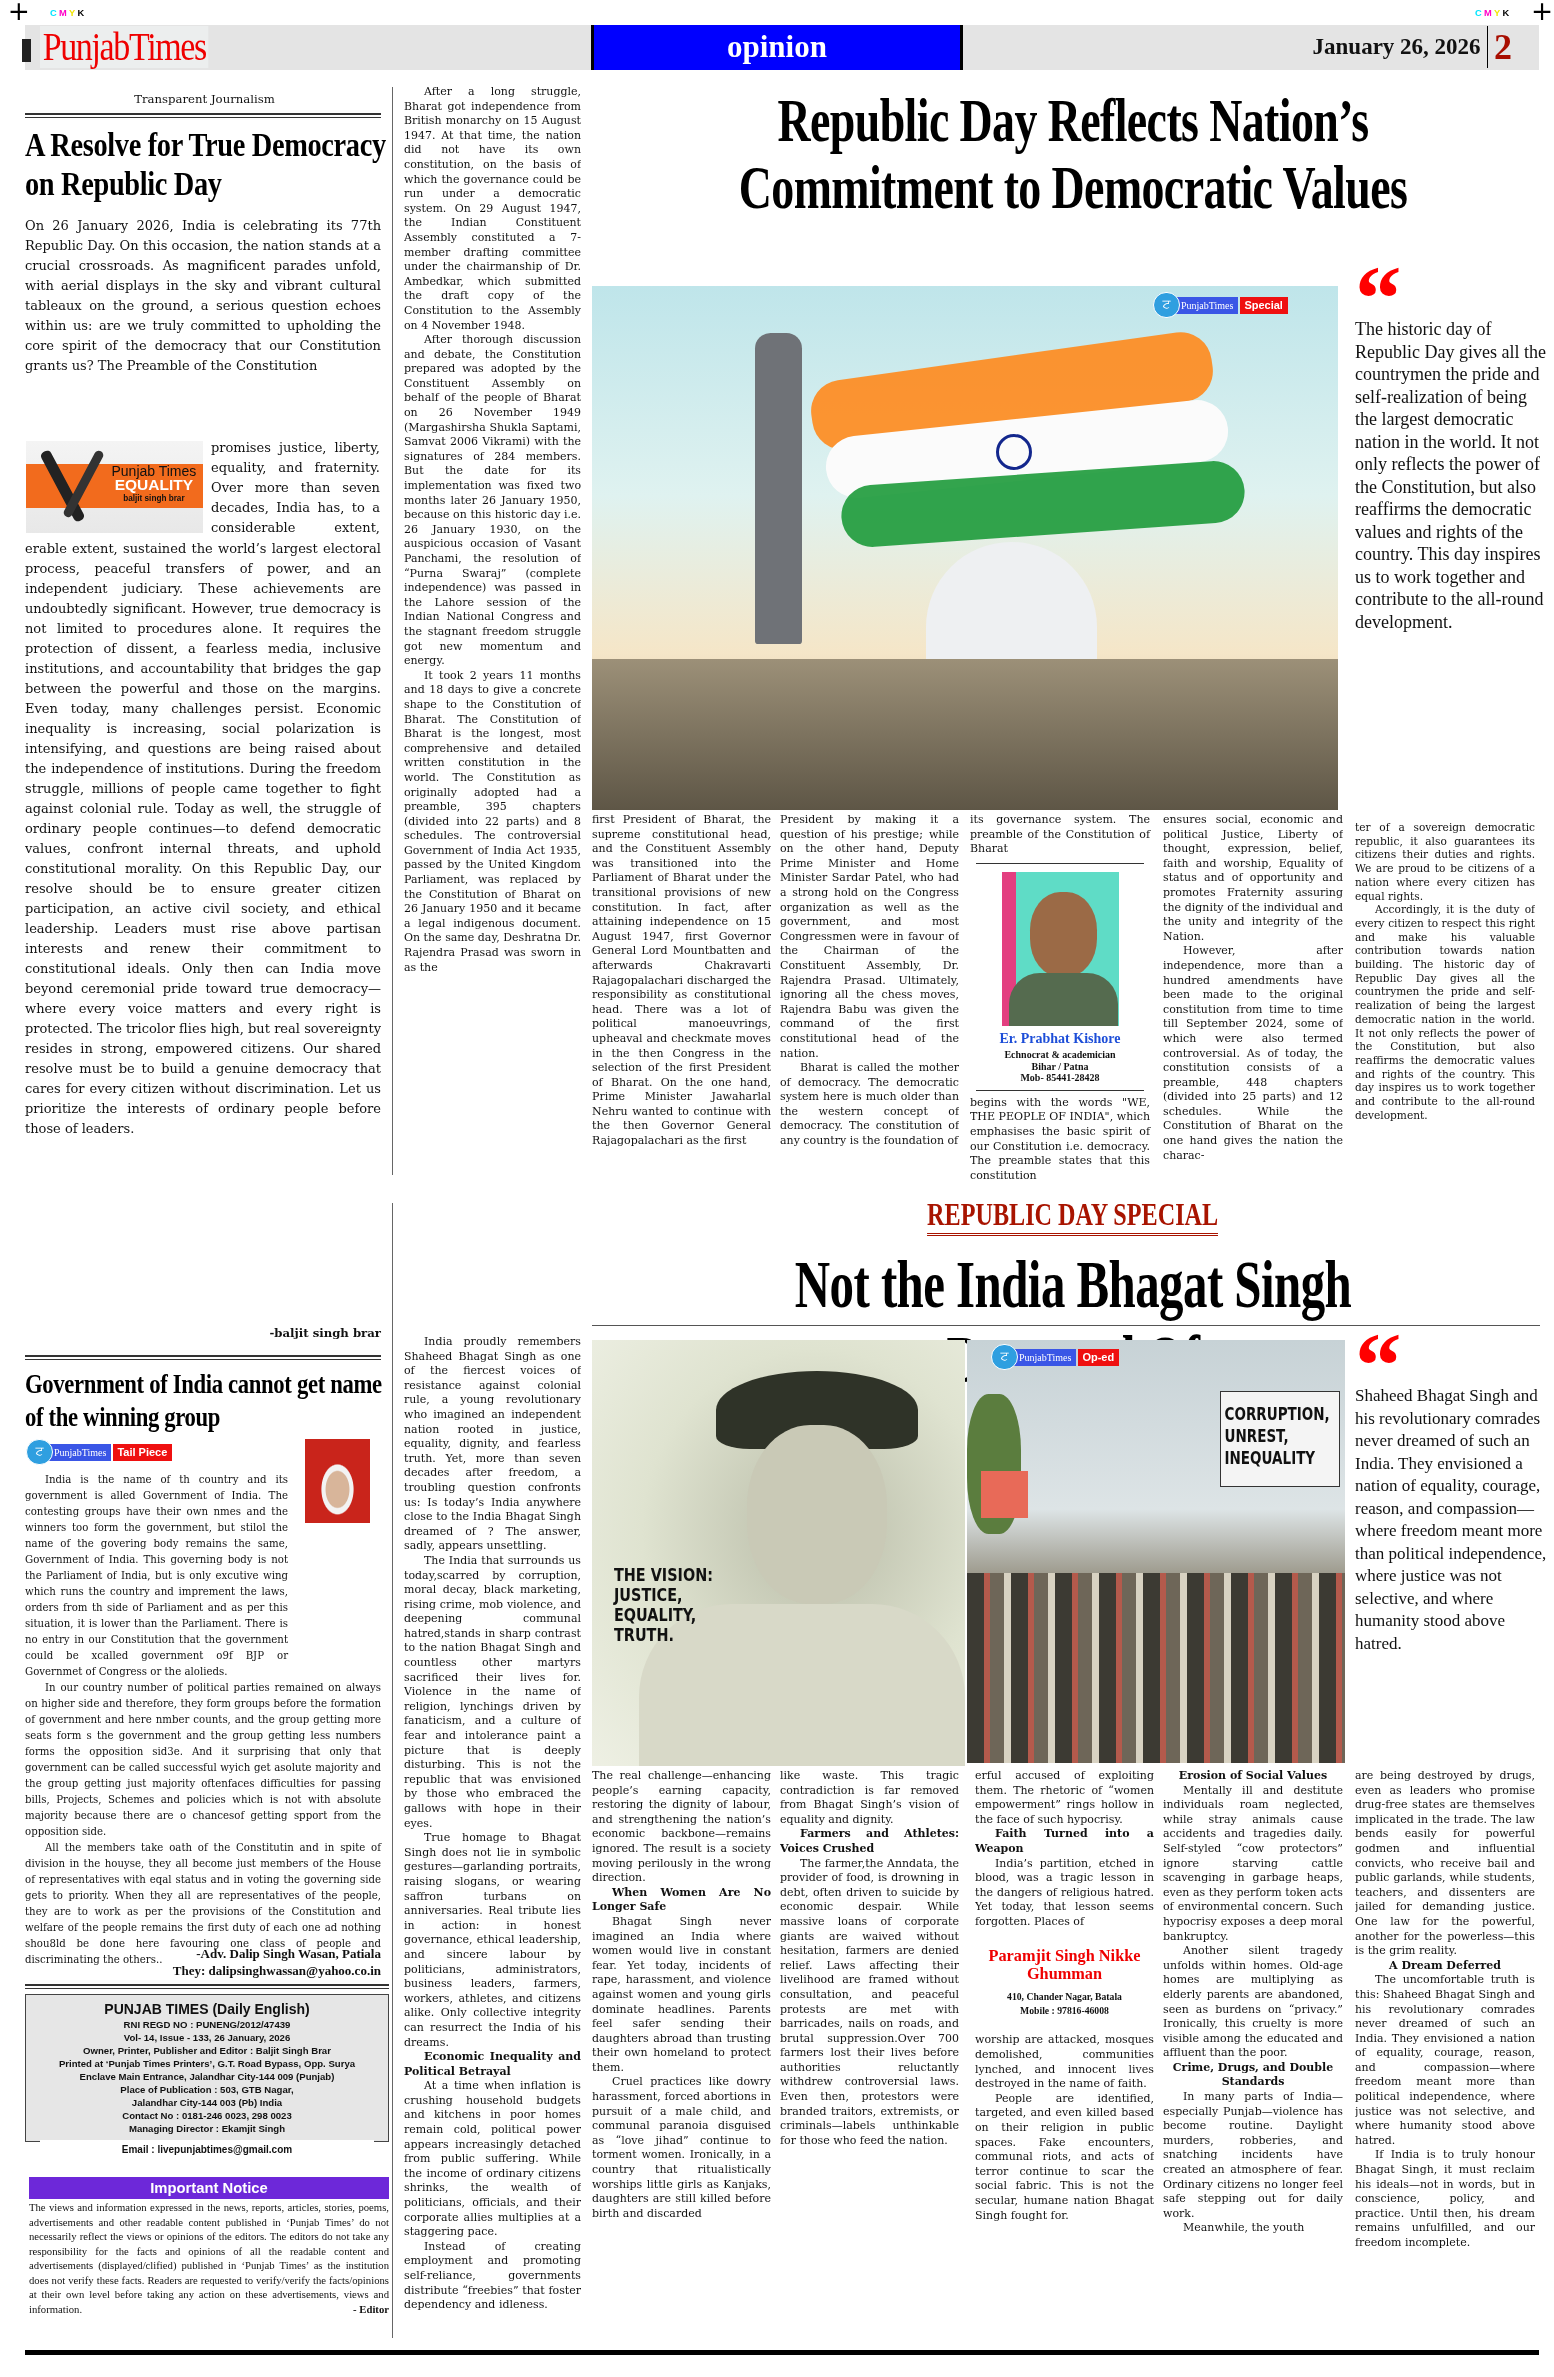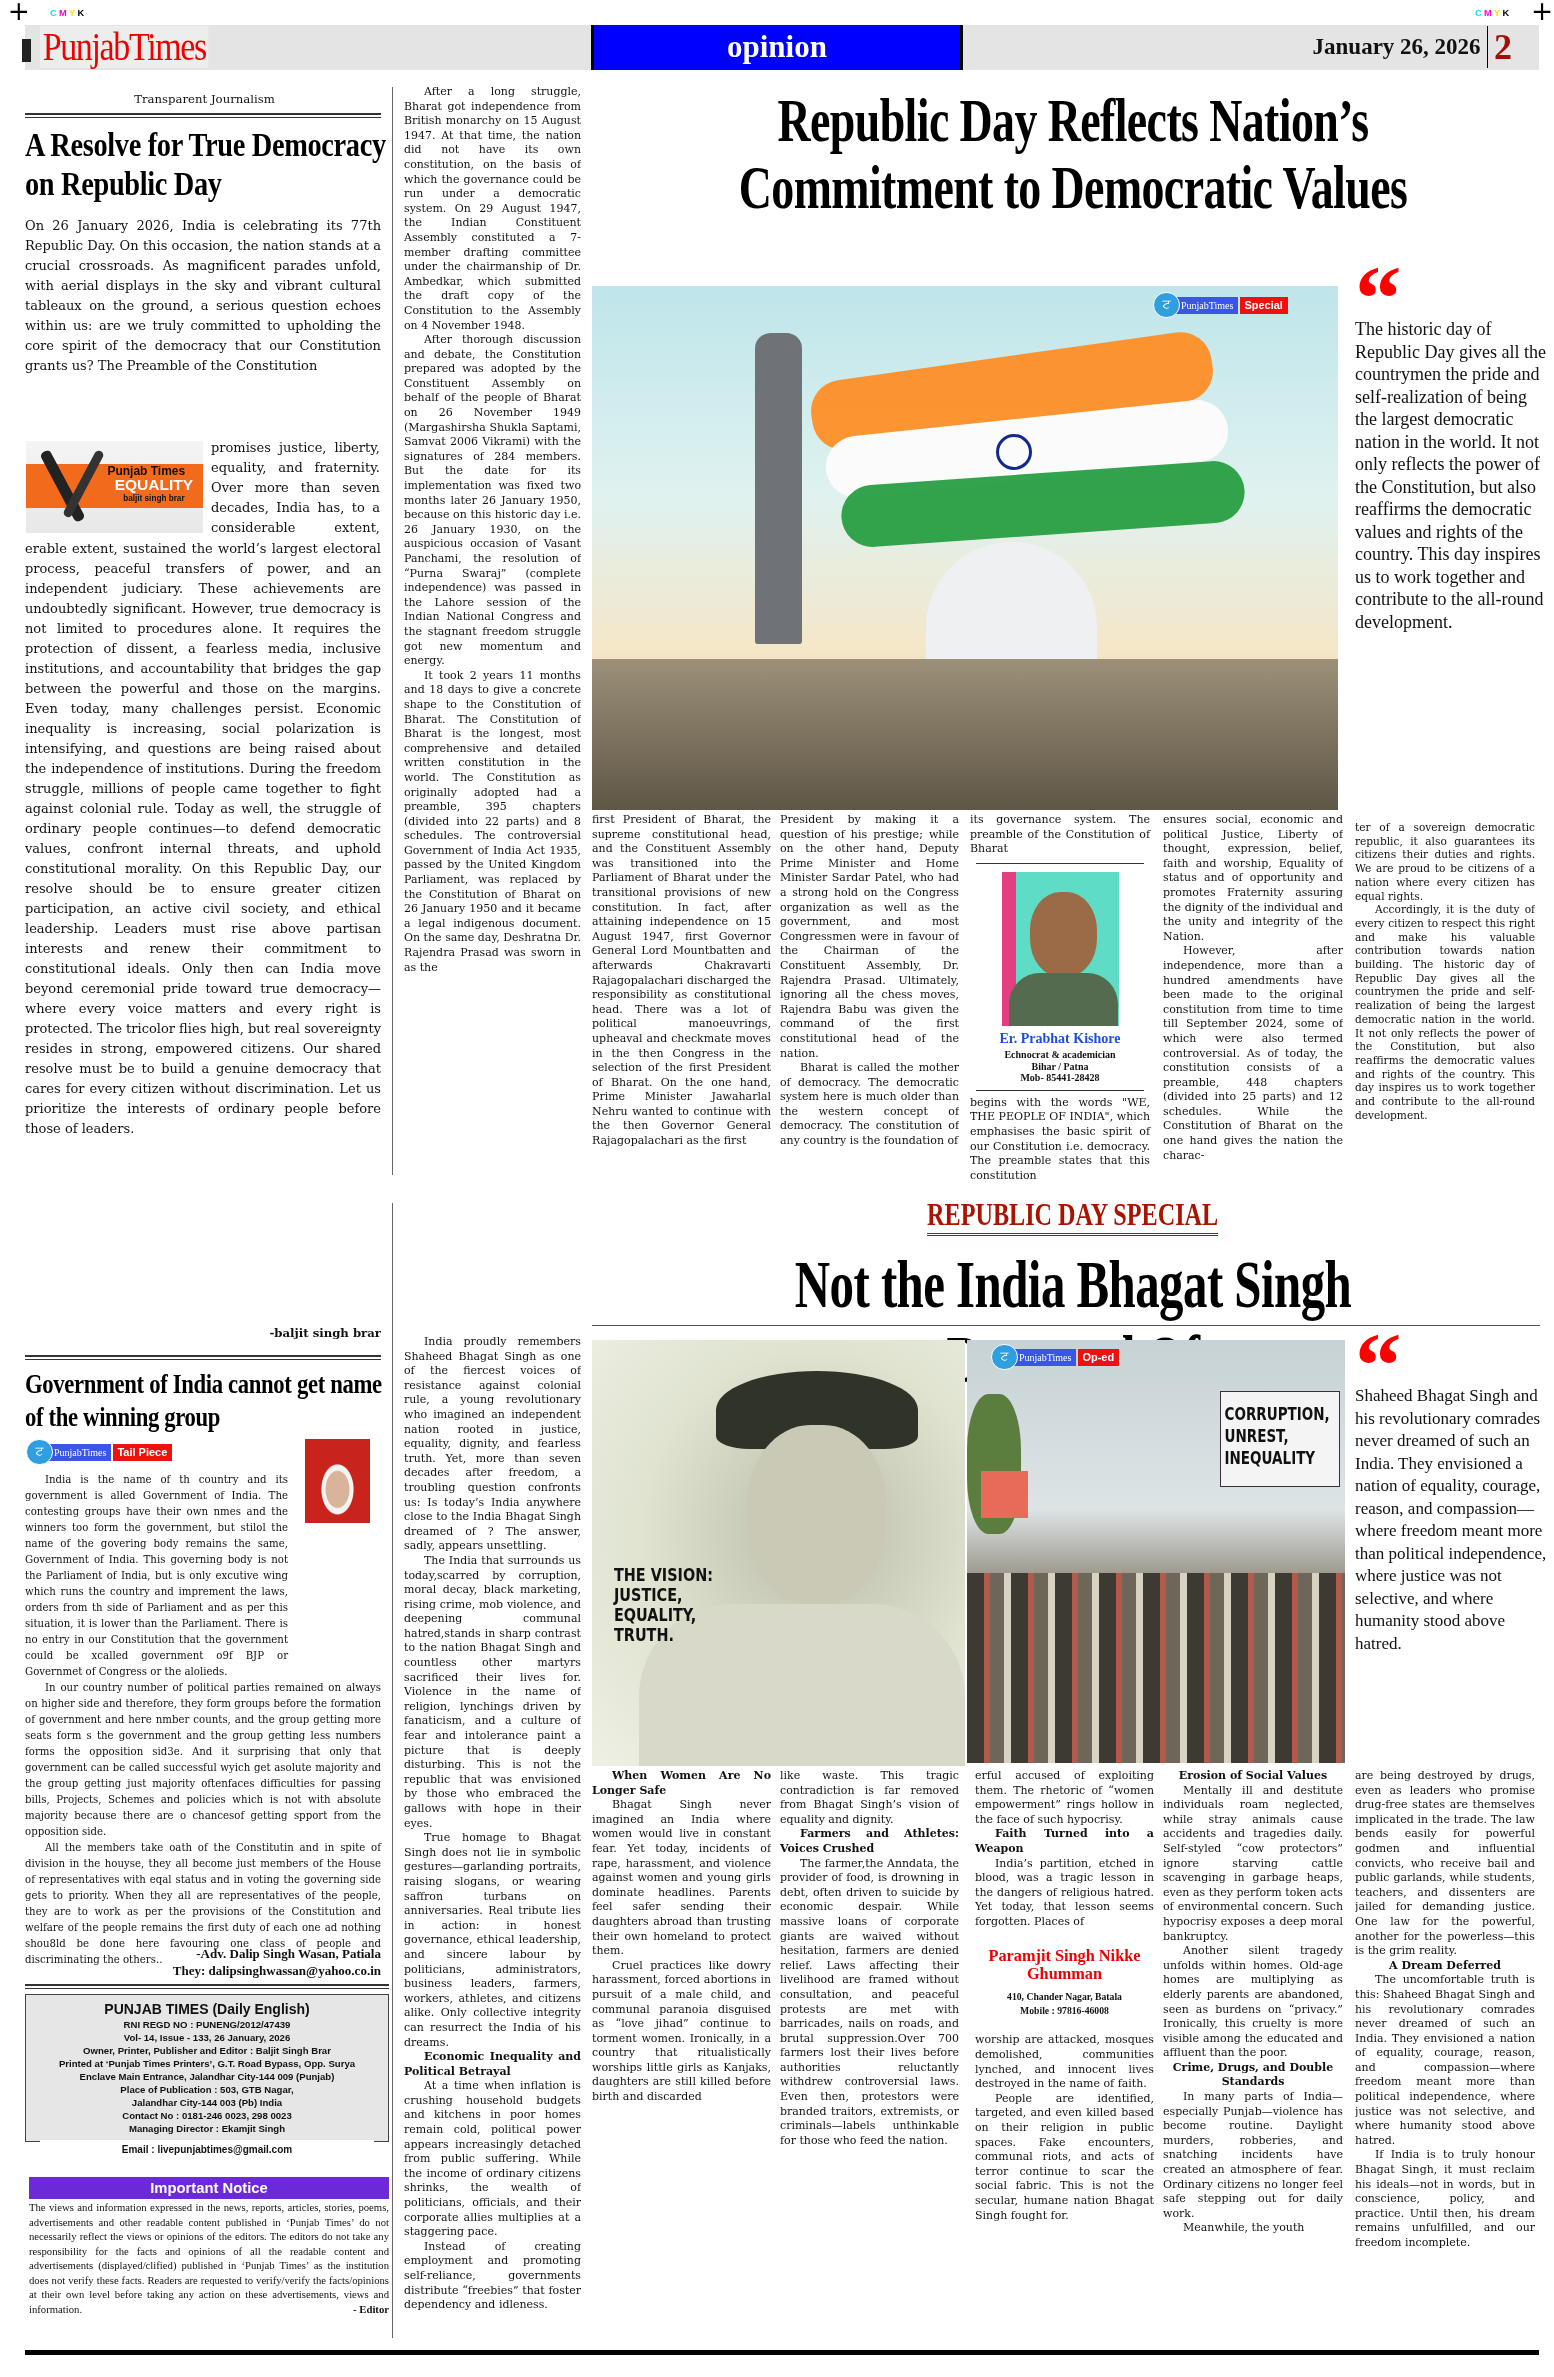--- a/index.html
+++ b/index.html
@@ -52,21 +52,21 @@
 <div class="abs tag">Transparent Journalism</div>
 <div class="abs rule2" style="left:25px;top:113px;width:356px"></div>
 <div class="abs h-left" style="left:25px;top:126px;width:365px;font-size:33px;line-height:39px;transform:scaleX(.86);transform-origin:left;width:420px">A Resolve for True Democracy on Republic Day</div>
 <div class="abs body" style="left:25px;top:216px;width:356px">
   <div>On 26 January 2026, India is celebrating its 77th Republic Day. On this occasion, the nation stands at a crucial crossroads. As magnificent parades unfold, with aerial displays in the sky and vibrant cultural tableaux on the ground, a serious question echoes within us: are we truly committed to upholding the core spirit of the democracy that our Constitution grants us? The Preamble of the Constitution</div>
 </div>
 <div class="abs img" style="left:26.4px;top:441px;width:177px;height:92px;background:linear-gradient(#f4f4f4,#e8e8e8)">
   <div class="abs" style="left:0;top:23px;width:177px;height:44px;background:#f26b1d"></div>
   <div class="abs" style="left:31px;top:6.2px;width:11px;height:78px;background:#222;transform:rotate(-28deg);border-radius:4.7px"></div>
   <div class="abs" style="left:53px;top:6.2px;width:9.3px;height:74px;background:#333;transform:rotate(28deg);border-radius:4.7px"></div>
-  <div class="abs" style="left:81px;top:26px;width:93px;text-align:left;font-family:'Liberation Sans',sans-serif;color:#111;font-weight:bold;font-size:12px;line-height:9.3px">Punjab Times</div>
+  <div class="abs" style="left:81px;top:26px;width:93px;text-align:center;font-family:'Liberation Sans',sans-serif;color:#111;font-weight:normal;font-size:14px;line-height:9.3px">Punjab Times</div>
   <div class="abs" style="left:81px;top:35px;width:93px;text-align:center;font-family:'Liberation Sans',sans-serif;color:#fff;font-weight:bold;font-size:15.5px;line-height:17px">EQUALITY</div>
   <div class="abs" style="left:81px;top:53px;width:93px;text-align:center;font-family:'Liberation Sans',sans-serif;color:#111;font-weight:bold;font-size:8.2px;line-height:9.3px">baljit singh brar</div>
 </div>
 <div class="abs body" style="left:211px;top:438px;width:169px;height:101px;overflow:hidden">
     <div>promises justice, liberty, equality, and fraternity. Over more than seven decades, India has, to a considerable extent, sustained the world’s largest electoral process, peaceful transfers of power, and an independent judiciary. These achievements are undoubtedly significant. However, true democracy is not limited to procedures alone. It requires the protection of dissent, a fearless media, inclusive institutions, and accountability that bridges the gap between the powerful and those on the margins. Even today, many challenges persist. Economic inequality is increasing, social polarization is intensifying, and questions are being raised about the independence of institutions. During the freedom struggle, millions of people came together to fight against colonial rule. Today as well, the struggle of ordinary people continues—to defend democratic values, confront internal threats, and uphold constitutional morality. On this Republic Day, our resolve should be to ensure greater citizen participation, an active civil society, and ethical leadership. Leaders must rise above partisan interests and renew their commitment to constitutional ideals. Only then can India move beyond ceremonial pride toward true democracy—where every voice matters and every right is protected. The tricolor flies high, but real sovereignty resides in strong, empowered citizens. Our shared resolve must be to build a genuine democracy that cares for every citizen without discrimination. Let us prioritize the interests of ordinary people before those of leaders.</div>
   </div>
 <div class="abs body" style="left:25px;top:539px;width:356px;height:785px;overflow:hidden">
     <div id="ed-cont">erable extent, sustained the world’s largest electoral process, peaceful transfers of power, and an independent judiciary. These achievements are undoubtedly significant. However, true democracy is not limited to procedures alone. It requires the protection of dissent, a fearless media, inclusive institutions, and accountability that bridges the gap between the powerful and those on the margins. Even today, many challenges persist. Economic inequality is increasing, social polarization is intensifying, and questions are being raised about the independence of institutions. During the freedom struggle, millions of people came together to fight against colonial rule. Today as well, the struggle of ordinary people continues—to defend democratic values, confront internal threats, and uphold constitutional morality. On this Republic Day, our resolve should be to ensure greater citizen participation, an active civil society, and ethical leadership. Leaders must rise above partisan interests and renew their commitment to constitutional ideals. Only then can India move beyond ceremonial pride toward true democracy—where every voice matters and every right is protected. The tricolor flies high, but real sovereignty resides in strong, empowered citizens. Our shared resolve must be to build a genuine democracy that cares for every citizen without discrimination. Let us prioritize the interests of ordinary people before those of leaders.</div>
   </div>
 <div class="abs" style="left:25px;top:1326px;width:356px;text-align:right;font-weight:bold;font-size:11.7px">-baljit singh brar</div>
@@ -205,20 +205,21 @@
   <div class="pt"><span class="logo-c">ਟ</span><span>PunjabTimes</span></div>
   <div class="lbl">Op-ed</div>
 </div>
 
 <div class="abs" style="left:1355px;top:1331px;width:194px">
   <div class="quote-mark">“</div>
   <div class="pull" style="font-size:17px;line-height:22.5px">Shaheed Bhagat Singh and his revolutionary comrades never dreamed of such an India. They envisioned a nation of equality, courage, reason, and compassion—where freedom meant more than political independence, where justice was not selective, and where humanity stood above hatred.</div>
 </div>
 
 <div class="abs col" style="left:592px;top:1769px;width:179px;height:575px;overflow:hidden">
+  <p class="noi">The real challenge—enhancing people’s earning capacity, restoring the dignity of labour, and strengthening the nation’s economic backbone—remains ignored. The result is a society moving perilously in the wrong direction.</p>
   <b class="sh">When Women Are No Longer Safe</b>
   <p>Bhagat Singh never imagined an India where women would live in constant fear. Yet today, incidents of rape, harassment, and violence against women and young girls dominate headlines. Parents feel safer sending their daughters abroad than trusting their own homeland to protect them.</p>
   <p>Cruel practices like dowry harassment, forced abortions in pursuit of a male child, and communal paranoia disguised as “love jihad” continue to torment women. Ironically, in a country that ritualistically worships little girls as Kanjaks, daughters are still killed before birth and discarded</p>
 </div>
 <div class="abs col" style="left:780px;top:1769px;width:179px;height:575px;overflow:hidden">
   <p class="noi">like waste. This tragic contradiction is far removed from Bhagat Singh’s vision of equality and dignity.</p>
   <b class="sh">Farmers and Athletes: Voices Crushed</b>
   <p>The farmer,the Anndata, the provider of food, is drowning in debt, often driven to suicide by economic despair. While massive loans of corporate giants are waived without hesitation, farmers are denied relief. Laws affecting their livelihood are framed without consultation, and peaceful protests are met with barricades, nails on roads, and brutal suppression.Over 700 farmers lost their lives before authorities reluctantly withdrew controversial laws. Even then, protestors were branded traitors, extremists, or criminals—labels unthinkable for those who feed the nation.</p>
 </div>
 <div class="abs col" style="left:975px;top:1769px;width:179px;height:575px;overflow:hidden">

